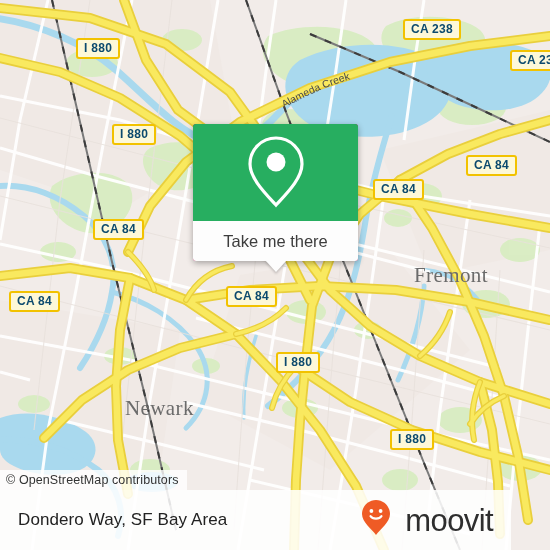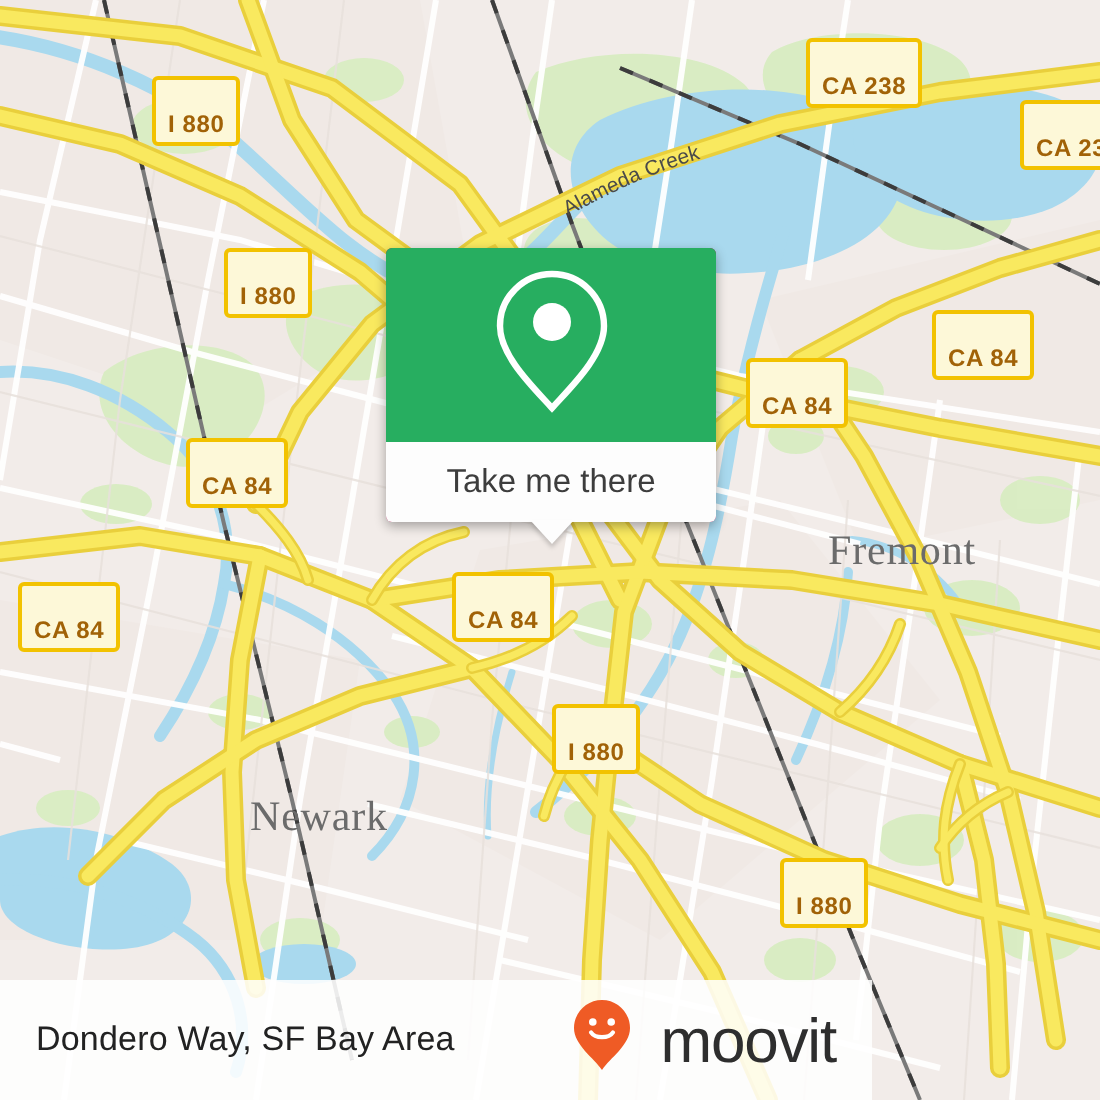--- a/index.html
+++ b/index.html
@@ -31,25 +31,25 @@
     font-family:"Liberation Sans", sans-serif;
     font-size:10.5px;
   }
 
   
   .shield-box{
     position:absolute;
     background:#fdf8d8;
     border:2px solid #f2c200;
     border-radius:3px;
-    padding:15px 6px 2px 6px;
+    padding:1px 6px 2px 6px;
     font-family:"Liberation Sans", sans-serif;
     font-size:12px;
     font-weight:bold;
-    color:#a16207;
+    color:#0c4a6e;
     letter-spacing:.3px;
     line-height:14px;
     white-space:nowrap;
     box-sizing:border-box;
   }
 
   
   #callout{
     position:absolute;
     left:193px;top:124px;
@@ -95,21 +95,21 @@
     padding:3px 8px 3px 6px;
     font-size:12.5px;
     color:#333;
     font-family:"Liberation Sans", sans-serif;
     letter-spacing:.1px;
   }
 
   
   #bottombar{
     position:absolute;
-    left:0;top:490px;width:436px;height:60px;
+    left:0;top:490px;width:511px;height:60px;
     background:rgba(255,255,255,.86);
     display:flex;align-items:center;justify-content:space-between;
     padding:0 18px;
     box-sizing:border-box;
   }
   #place-title{
     font-size:17px;
     color:#222;
     font-family:"Liberation Sans", sans-serif;
     letter-spacing:.1px;
@@ -331,20 +331,21 @@
           <circle cx="31" cy="29" r="9.5" fill="#ffffff"></circle>
         </svg>
       </span>
     </div>
     <div id="callout-bottom">
       <span id="callout-label">Take me there</span>
       <div id="callout-tail"></div>
     </div>
   </div>
 
+  <div id="attribution">© OpenStreetMap contributors</div>
 
   <div id="bottombar">
     <div id="place-title">Dondero Way, SF Bay Area</div>
     <div id="logo">
       <span>
         <svg width="30" height="38" viewBox="0 0 30 38" xmlns="http://www.w3.org/2000/svg">
           <path d="M15 1 C7.3 1 1 7.3 1 15 C1 23.5 11 30 15 36 C19 30 29 23.5 29 15 C29 7.3 22.7 1 15 1 Z" fill="#ef5b25"></path>
           <circle cx="10.4" cy="12" r="1.9" fill="#ffffff"></circle>
           <circle cx="19.6" cy="12" r="1.9" fill="#ffffff"></circle>
           <path d="M9.5 17.2 C11.6 20.4 18.4 20.4 20.5 17.2" fill="none" stroke="#ffffff" stroke-width="2.1" stroke-linecap="round"></path>

